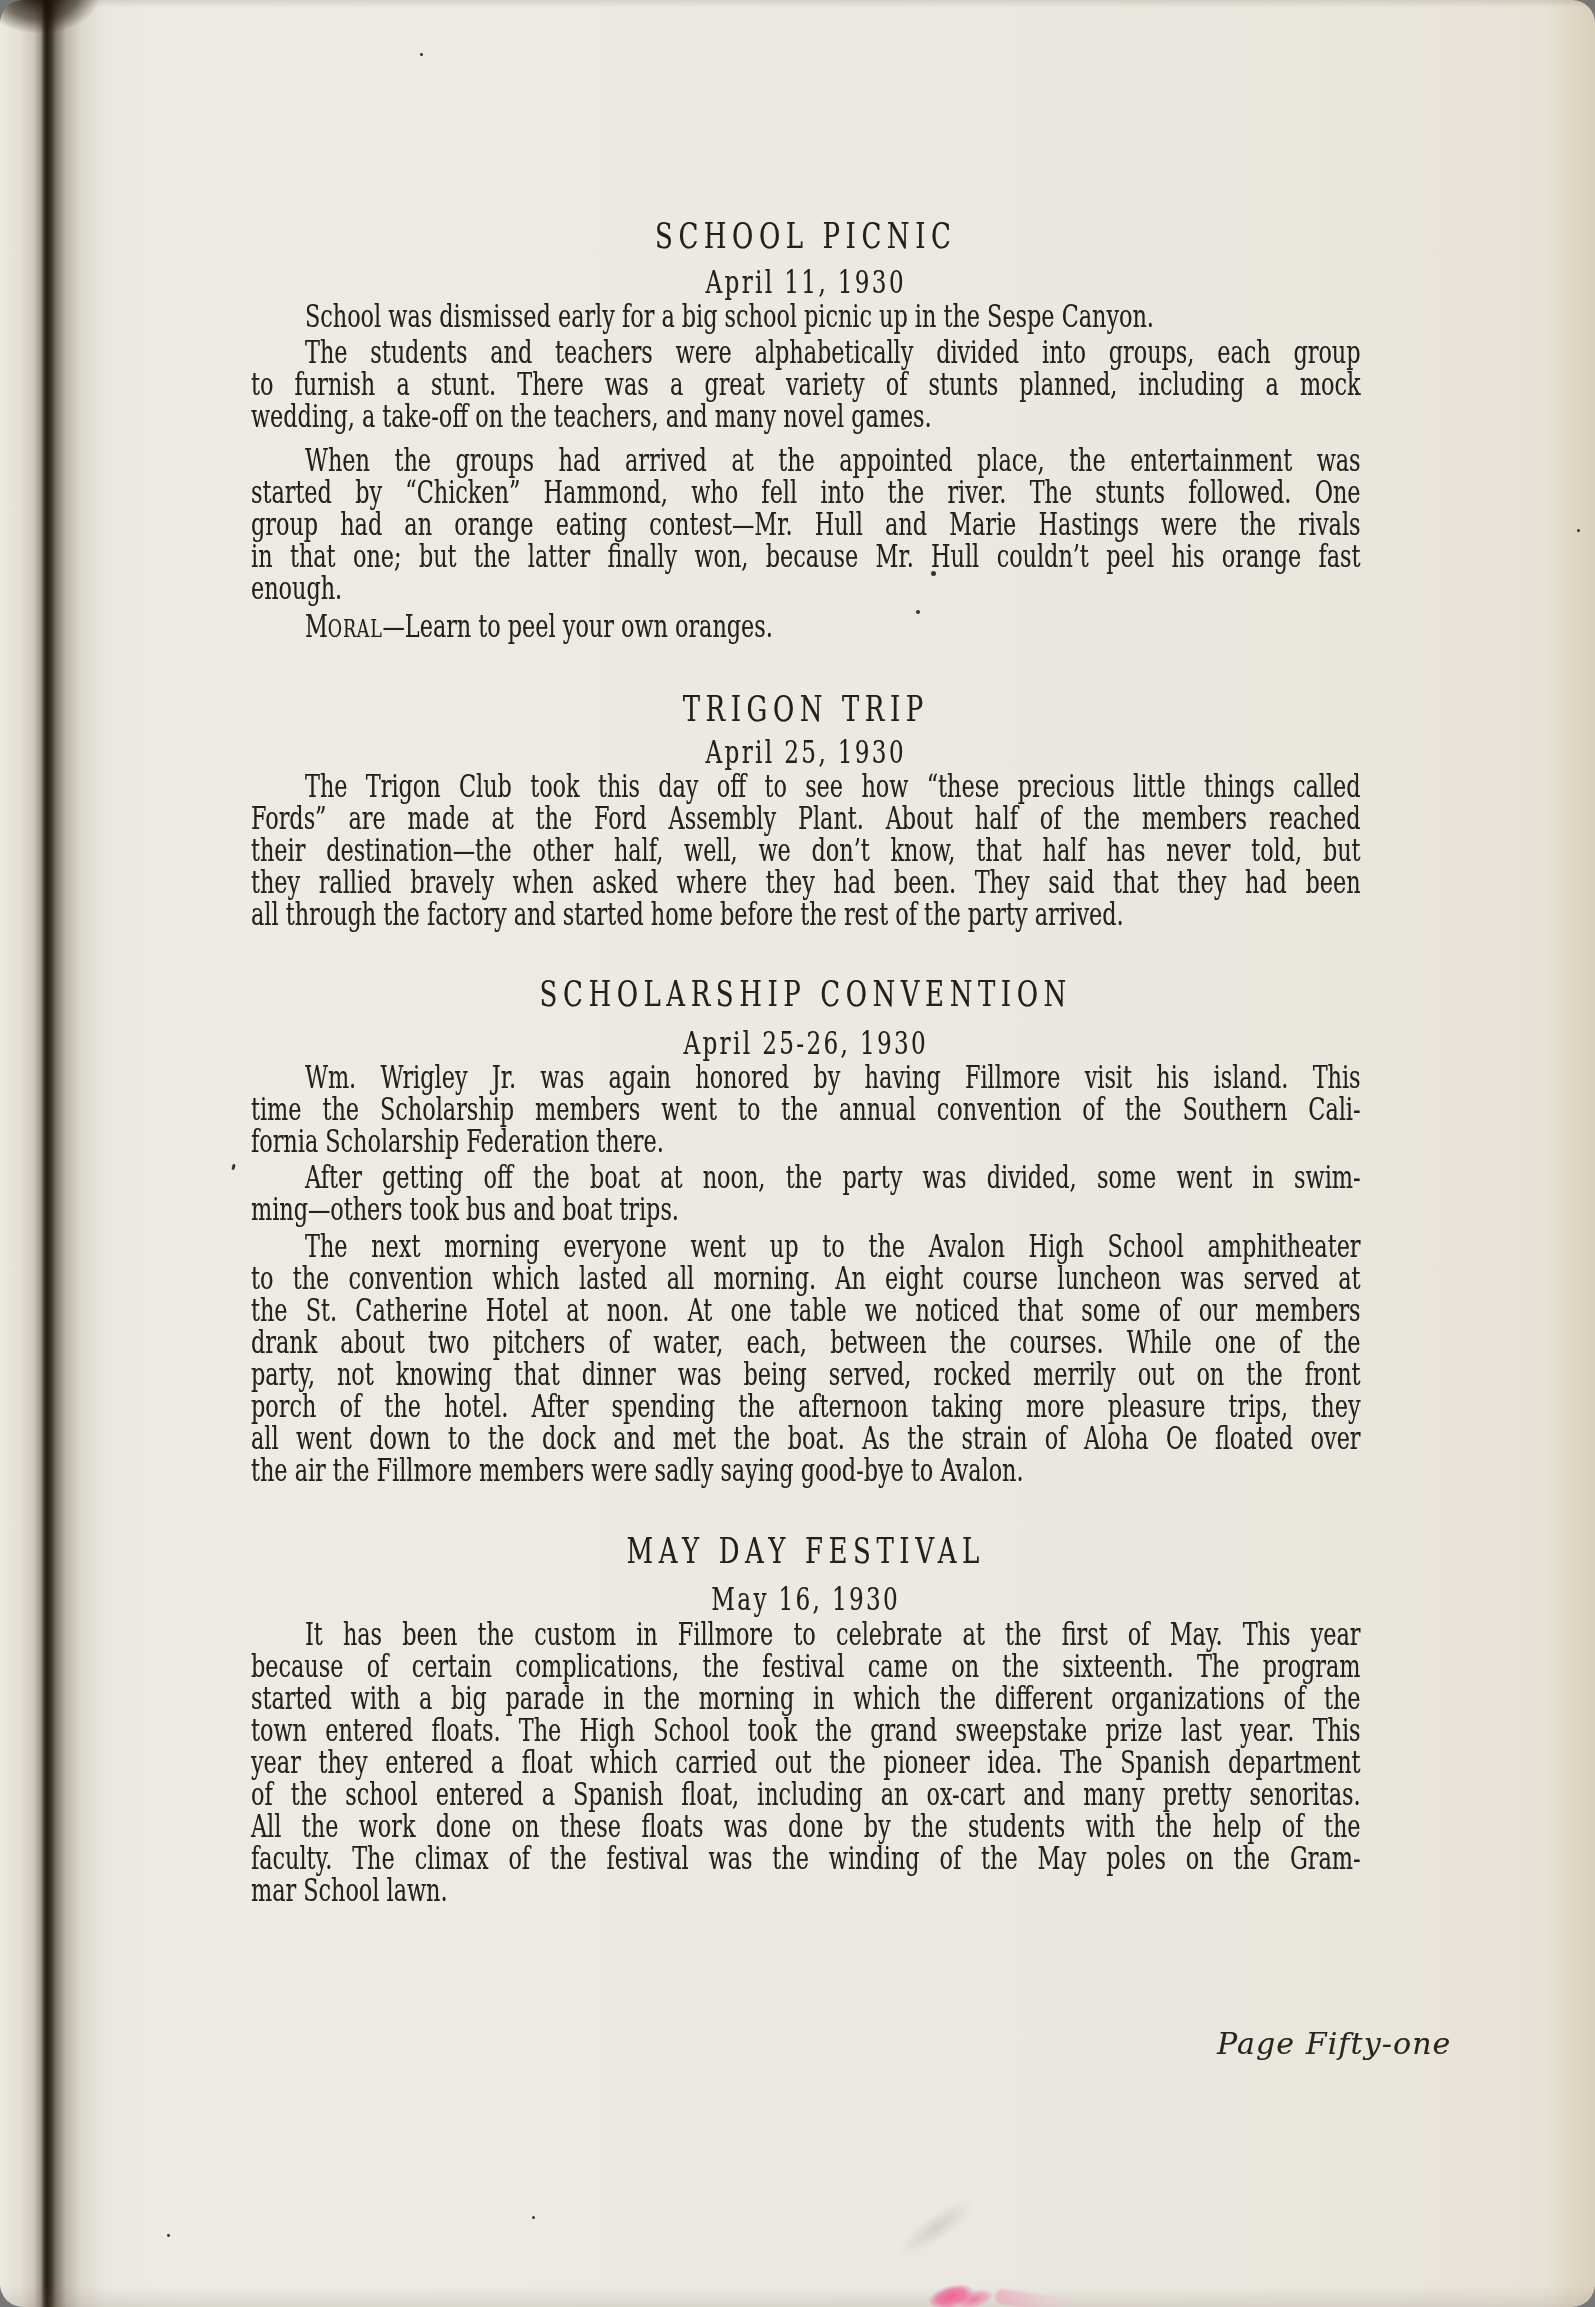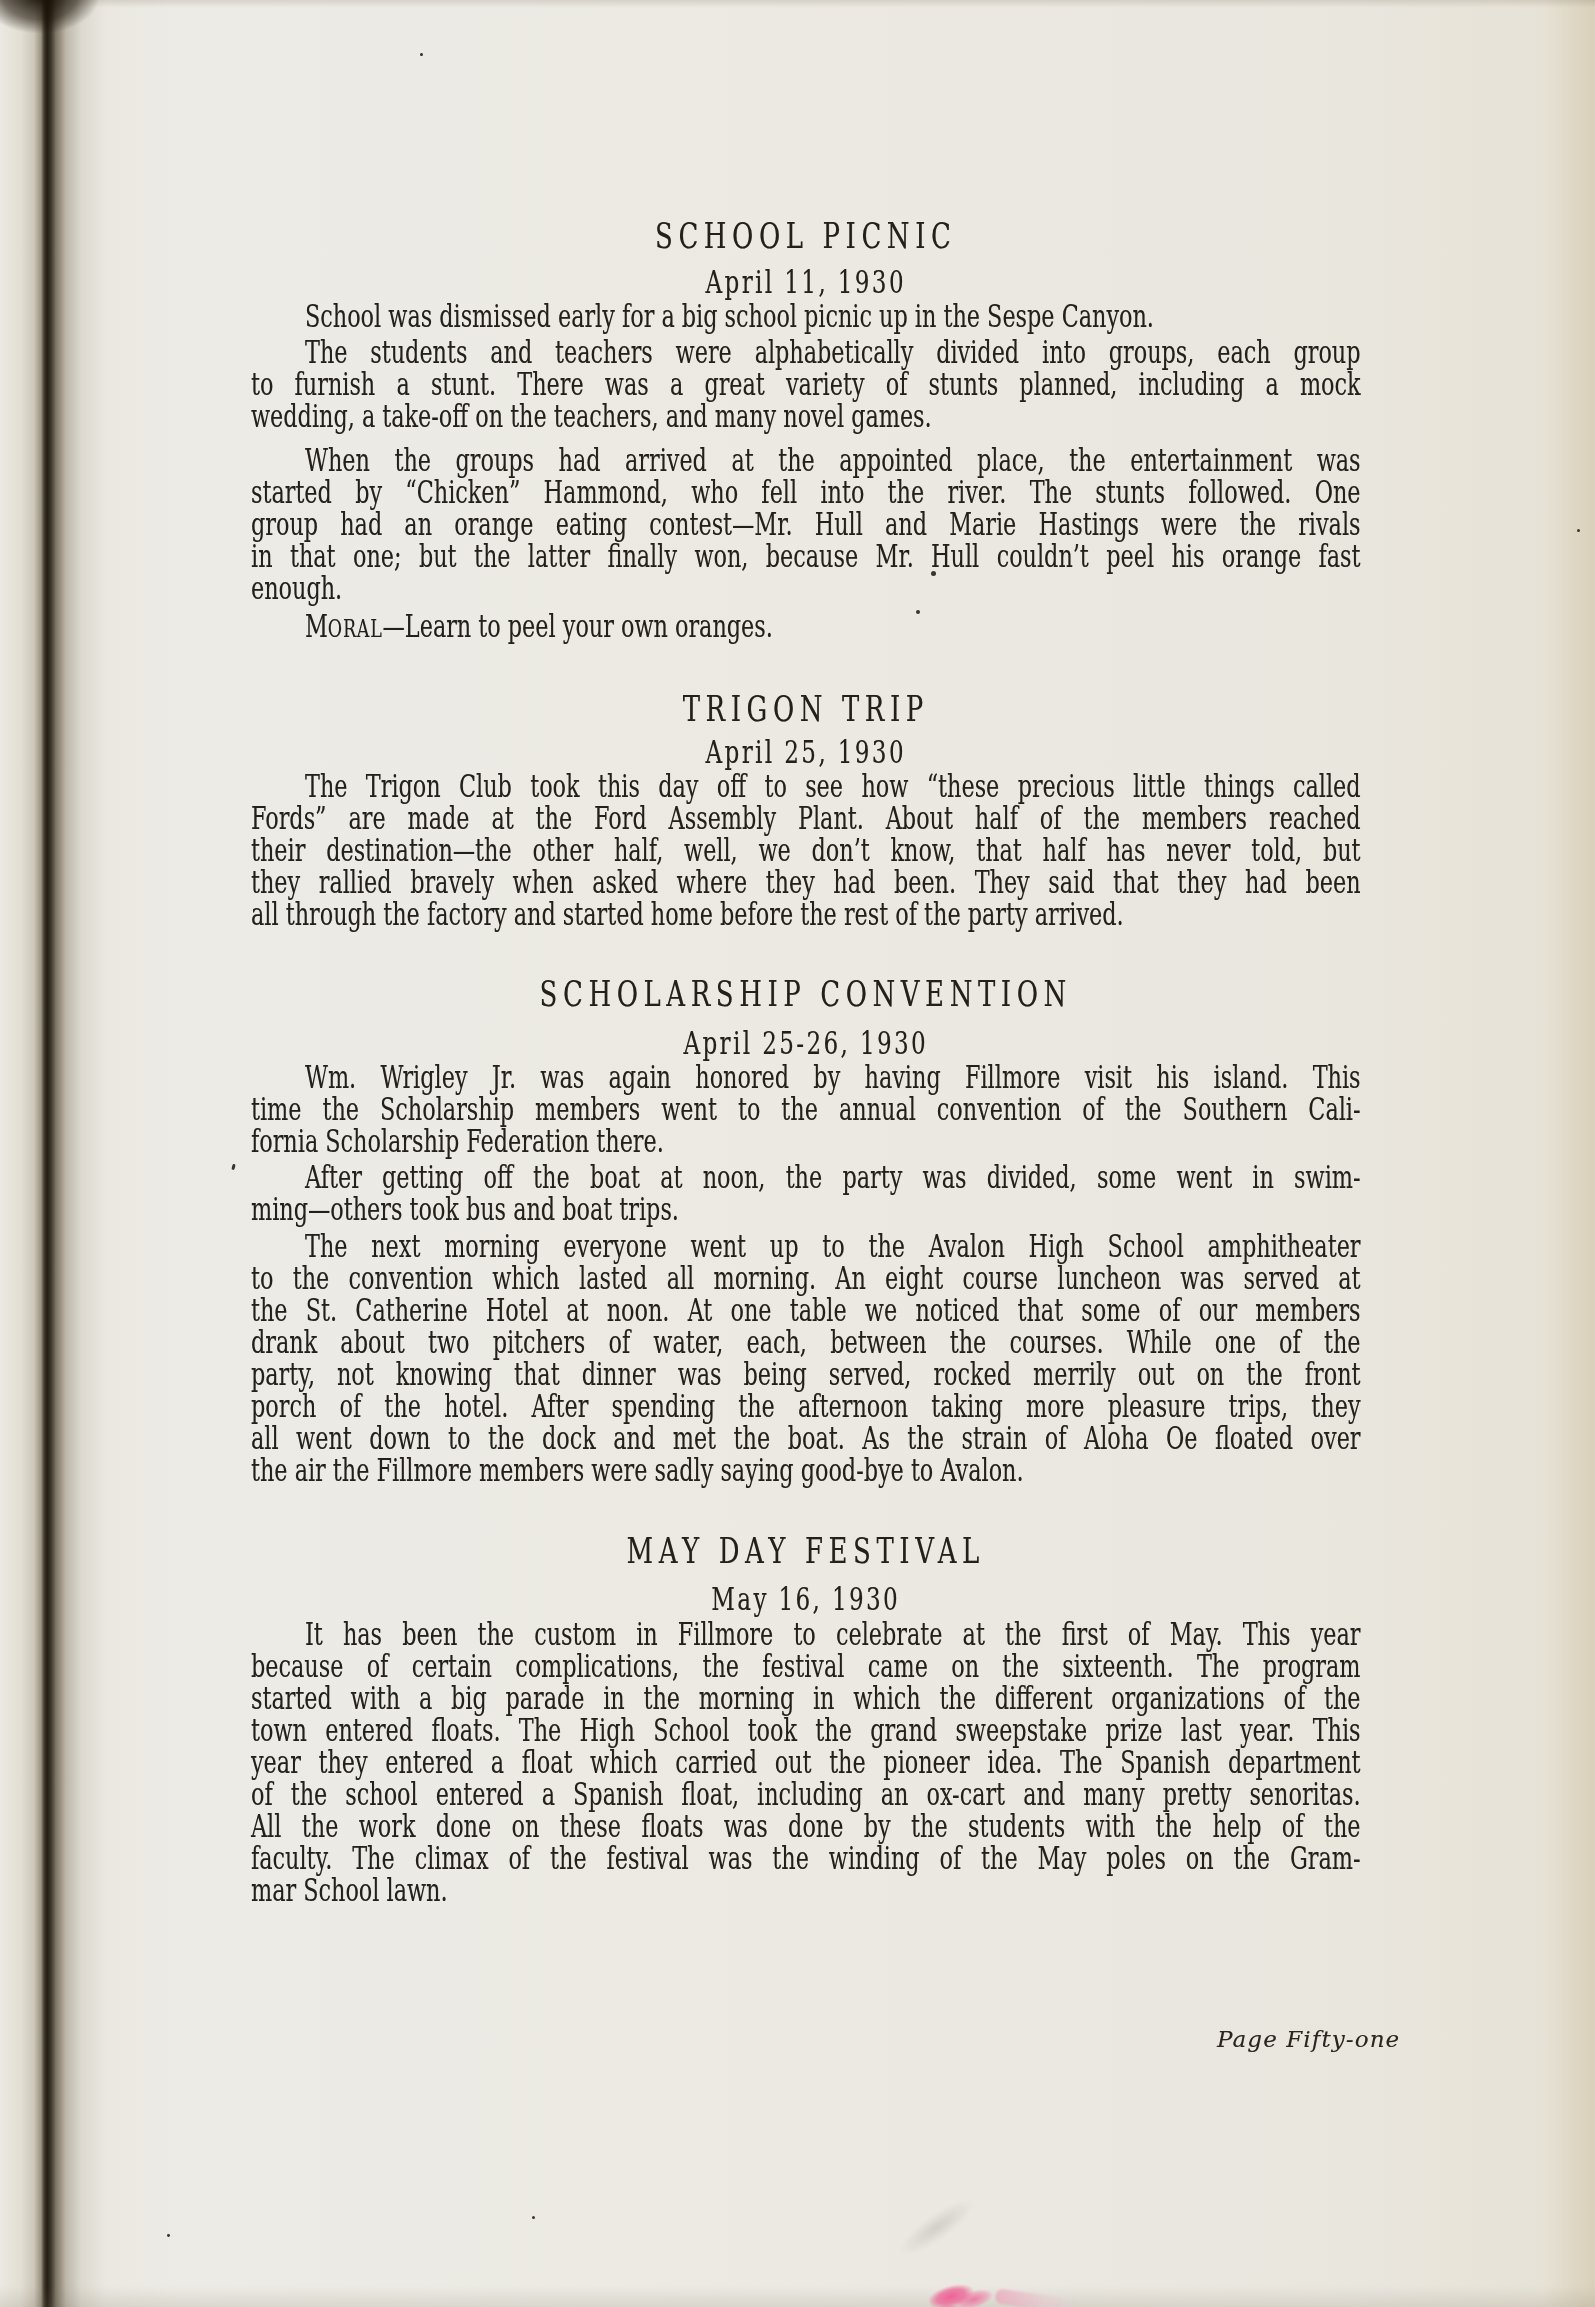--- a/index.html
+++ b/index.html
@@ -12,20 +12,21 @@
     background-image:
       radial-gradient(83px 53px at 40px -4.4px, rgba(24,15,5,0.95) 0%, rgba(24,15,5,0.55) 45%, rgba(24,15,5,0) 72%),
       linear-gradient(180deg, rgba(80,62,40,0.14) 0px, rgba(80,62,40,0) 7.8px),
       linear-gradient(0deg, rgba(110,100,80,0.15) 0px, rgba(110,100,80,0) 21px),
       linear-gradient(270deg, rgba(216,207,184,0.85) 0px, rgba(216,207,184,0) 53px),
       linear-gradient(90deg,
         #ebe9e2 0px, #e2ded3 21px, #cdc7ba 34px, #9a9283 41px,
         #463e30 44px, #241d13 47px, #3d362a 51px, #7d7566 56px,
         #bdb7aa 66px, #dcd8cf 81px, #eae8e1 106px, #edebe5 178px,
         #ebe9e2 834px, #e9e6de 1362px, #e7e2d6 1556px, #e3dccc 1595px);
+    border-radius: 23px;
   }
   .text-col{
     position:absolute;left:251px;top:0;width:1541px;height:2307px;
     transform:scaleX(0.72);transform-origin:0 0;
     color:var(--ink,#231f1a);
   }
   .sec-title{
     position:absolute;left:0;width:1541px;text-align:center;
     font-size:36px;line-height:37px;letter-spacing:7.8px;
     color:var(--ink,#231f1a);
@@ -44,21 +45,21 @@
     font-size:31px;line-height:32px;
     text-align:justify;text-align-last:justify;
     text-shadow:0.3px 0.3px 0 rgba(30,25,20,0.3);
     box-sizing:border-box;
   }
   .line.first{padding-left:75px;}
   .line.end{text-align-last:left;}
   .sc{font-size:0.78em;letter-spacing:1.1px;}
   .page-num{
     position:absolute;left:1217px;top:2026px;
-    font-size:23px;font-style:italic;letter-spacing:1.1px;
+    font-size:30px;font-style:italic;letter-spacing:1.1px;
     color:#2a261f;
     text-shadow:0.2px 0.3px 0 rgba(30,25,20,0.3);
     white-space:nowrap;
   }
   
   .s1-h{top:217px}.s1-d{top:266px}
   .s1-p0{top:300px}.s1-p1{top:336px}.s1-p2{top:444px}.s1-p3{top:610px}
   .s2-h{top:690px}.s2-d{top:736px}.s2-p0{top:770px}
   .s3-h{top:975px}.s3-d{top:1027px}
   .s3-p0{top:1061px}.s3-p1{top:1161px}.s3-p2{top:1230px}

